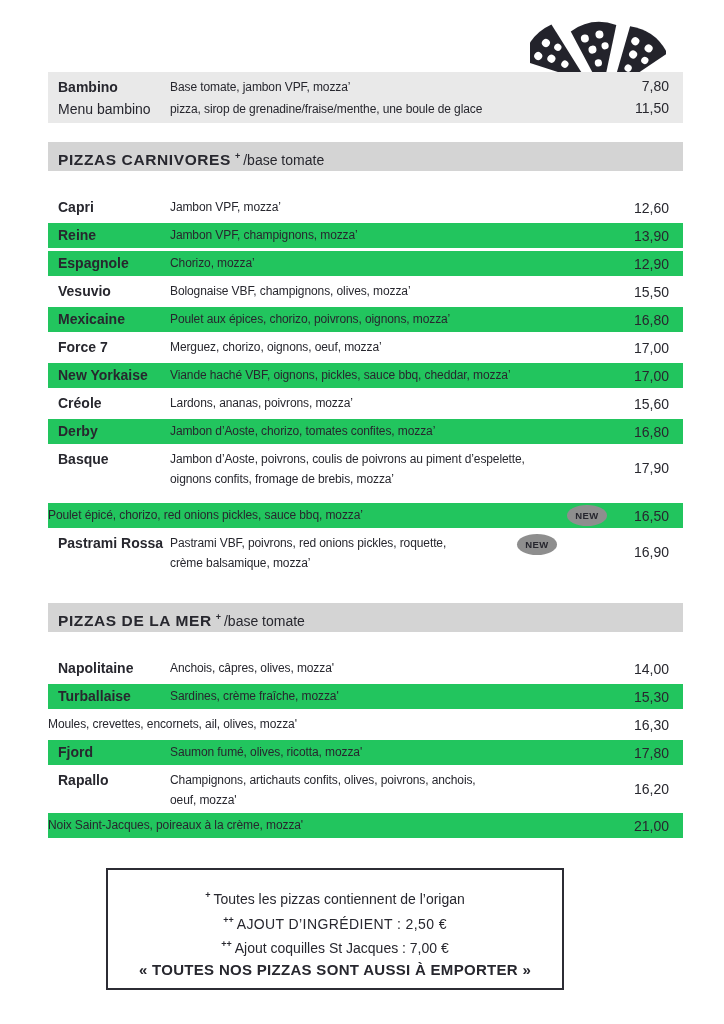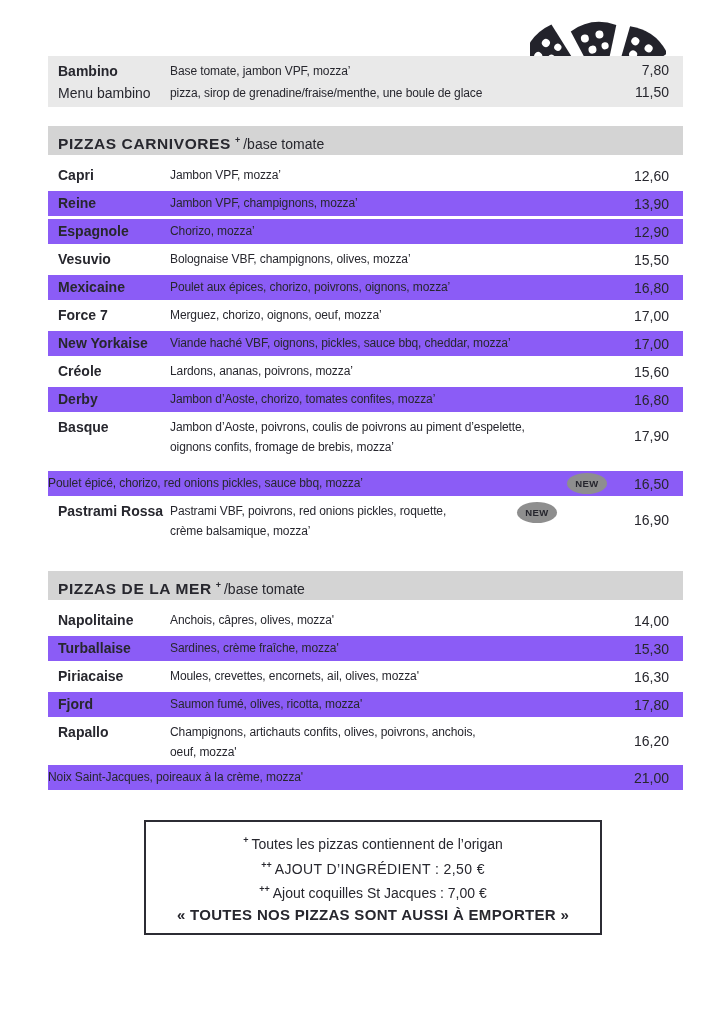--- a/index.html
+++ b/index.html
@@ -1,55 +1,55 @@
 <!DOCTYPE html>
 <html><head>
 <meta charset="utf-8">
 <style>
   html,body{margin:0;padding:0;background:#ffffff;}
   .page{
     position:relative;width:724px;height:1024px;background:#ffffff;
     font-family:"Liberation Sans",sans-serif;color:#27272e;overflow:hidden;
   }
   .pizza-icon{position:absolute;left:530px;top:16px;}
-  .content{position:absolute;left:48px;top:56px;width:635px;}
+  .content{position:absolute;left:48px;top:72px;width:635px;}
 
   
   .intro-band{background:#e9e9e9;padding:3px 0 4px 0;}
   .intro-band .menu-row{background:transparent;margin-bottom:0;min-height:22px;}
 
   
   .menu-row{display:flex;position:relative;margin-bottom:3px;min-height:25px;align-items:stretch;}
-  .menu-row.shaded{background:#8b5cf6;}
+  .menu-row.shaded{background:#22c55e;}
   .menu-row.gap-above{margin-top:14px;}
   .row-name{flex:none;width:112px;padding:2px 0 0 10px;font-weight:bold;font-size:14px;line-height:20px;}
   .row-name.regular{font-weight:normal;}
   .row-desc{flex:1;font-size:12px;letter-spacing:-0.1px;line-height:20px;padding-top:2px;white-space:pre-line;}
   .row-price{flex:none;width:52px;text-align:right;font-size:14px;padding-right:14px;align-self:center;}
 
   
   .section{margin-top:0;}
   .section.sec-1{margin-top:19px;}
   .section.sec-2{margin-top:30px;}
-  .section-header{background:#d4d4d4;height:29px;line-height:29px;padding-left:10px;margin-bottom:8px;}
+  .section-header{background:#d4d4d4;height:29px;line-height:29px;padding-left:10px;margin-bottom:24px;}
   .section-title{font-weight:bold;font-size:15.5px;letter-spacing:0.6px;}
   .plus-mark{font-weight:bold;font-size:9px;vertical-align:super;margin-left:4px;letter-spacing:0;}
   .base-note{font-size:14px;margin-left:3px;}
 
   
   .new-badge{
     position:absolute;width:40px;height:21px;border-radius:50%;
     background:#8e8e8e;color:#26262e;font-size:9.5px;font-weight:bold;letter-spacing:0.5px;
     display:flex;align-items:center;justify-content:center;
   }
 
   
   .footer-box{
-    width:458px;margin-left:96px;margin-top:30px;border:2px solid #2c2c34;
-    text-align:center;padding:8px 0 8px 0;box-sizing:border-box;
+    width:458px;margin-left:58px;margin-top:30px;border:2px solid #2c2c34;
+    text-align:center;padding:15px 0 8px 0;box-sizing:border-box;
   }
   .footer-line{font-size:14px;line-height:21px;}
   .footer-line.caps{letter-spacing:0.4px;}
   .footer-line.bold{font-weight:bold;font-size:15px;letter-spacing:0.3px;}
   .footer-line .plus-mark{margin-left:0;margin-right:3px;}
 </style>
 </head>
 <body>
 
 <div class="page">
@@ -156,21 +156,20 @@
             <div class="row-name">Napolitaine</div>
             <div class="row-desc">Anchois, câpres, olives, mozza'</div>
             <div class="row-price">14,00</div>
           </div>
           <div class="menu-row shaded">
             <div class="row-name">Turballaise</div>
             <div class="row-desc">Sardines, crème fraîche, mozza'</div>
             <div class="row-price">15,30</div>
           </div>
           <div class="menu-row">
-            <div class="row-name">Piriacaise</div>
             <div class="row-desc">Moules, crevettes, encornets, ail, olives, mozza'</div>
             <div class="row-price">16,30</div>
           </div>
           <div class="menu-row shaded">
             <div class="row-name">Fjord</div>
             <div class="row-desc">Saumon fumé, olives, ricotta, mozza'</div>
             <div class="row-price">17,80</div>
           </div>
           <div class="menu-row">
             <div class="row-name">Rapallo</div>

